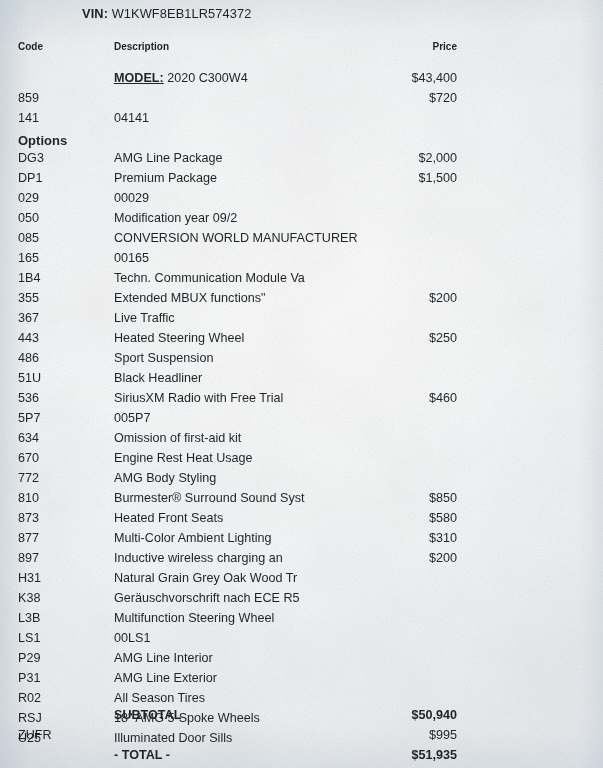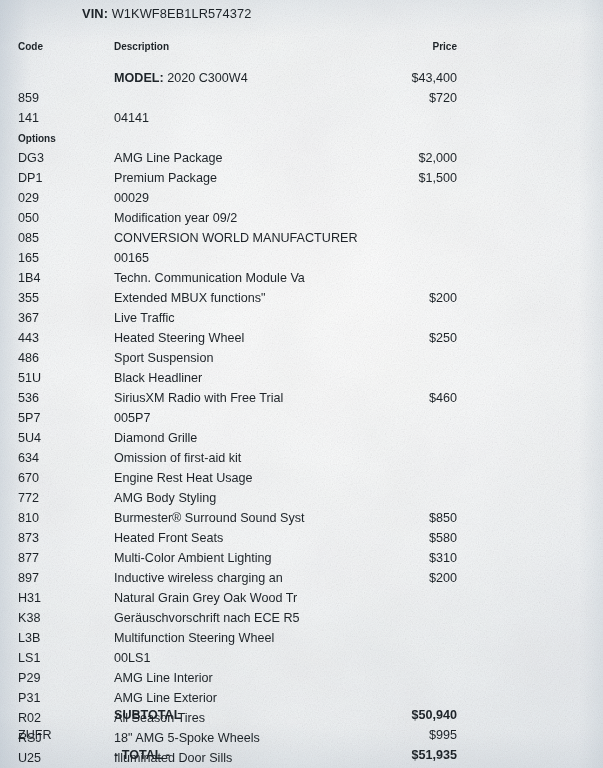--- a/index.html
+++ b/index.html
@@ -99,27 +99,27 @@
   #header-row .price {
     font-weight: bold;
     font-size: 10px;
   }
 
   #model-block { position: absolute; left: 0; right: 0; top: 68px; }
   #options-title {
     position: absolute;
     left: 18px;
     top: 133px;
-    font-size: 10px;
+    font-size: 13px;
     font-weight: bold;
   }
   #options-block { position: absolute; left: 0; right: 0; top: 148px; }
   #totals-block { position: absolute; left: 0; right: 0; top: 705px; }
 
-  .model-label { font-weight: bold; }
+  .model-label { font-weight: bold; text-decoration: underline; }
 </style>
 </head>
 <body>
 
 <div id="sheet">
 
   <svg id="grain" xmlns="http://www.w3.org/2000/svg" width="603" height="768">
     <defs>
       <filter id="noiseFilter" x="0" y="0" width="100%" height="100%">
         <feTurbulence type="fractalNoise" baseFrequency="0.85" numOctaves="4" stitchTiles="stitch" result="n"></feTurbulence>
@@ -241,25 +241,20 @@
           <span class="code">536</span>
           <span class="desc">SiriusXM Radio with Free Trial</span>
           <span class="price">$460</span>
         </div>
         <div class="row">
           <span class="code">5P7</span>
           <span class="desc">005P7</span>
           <span class="price"></span>
         </div>
         <div class="row">
-          <span class="code">5U4</span>
-          <span class="desc">Diamond Grille</span>
-          <span class="price"></span>
-        </div>
-        <div class="row">
           <span class="code">634</span>
           <span class="desc">Omission of first-aid kit</span>
           <span class="price"></span>
         </div>
         <div class="row">
           <span class="code">670</span>
           <span class="desc">Engine Rest Heat Usage</span>
           <span class="price"></span>
         </div>
         <div class="row">

